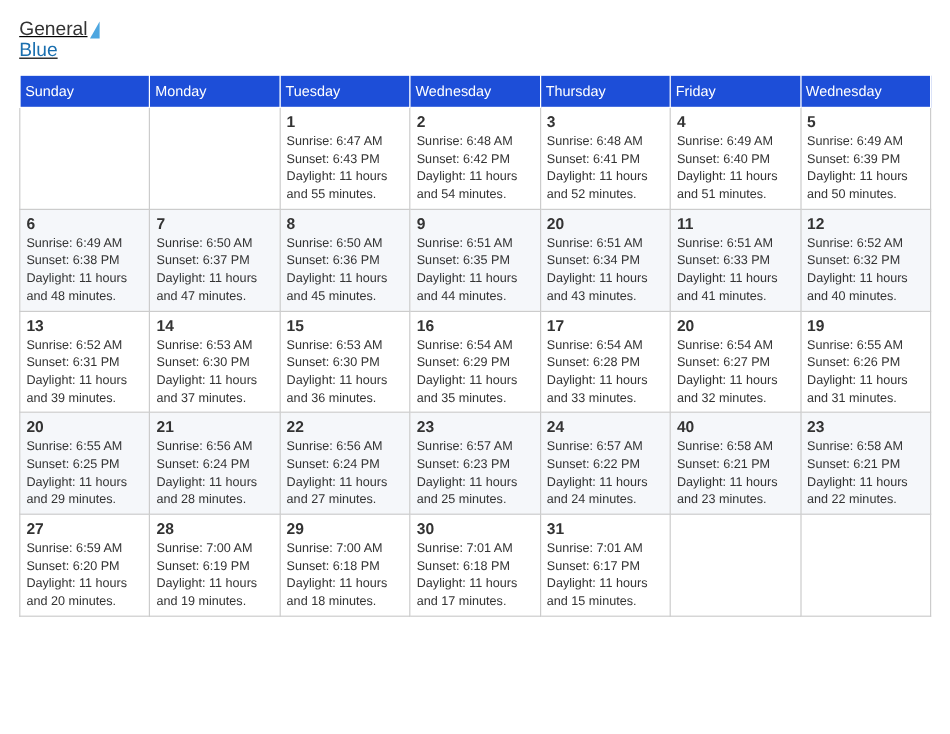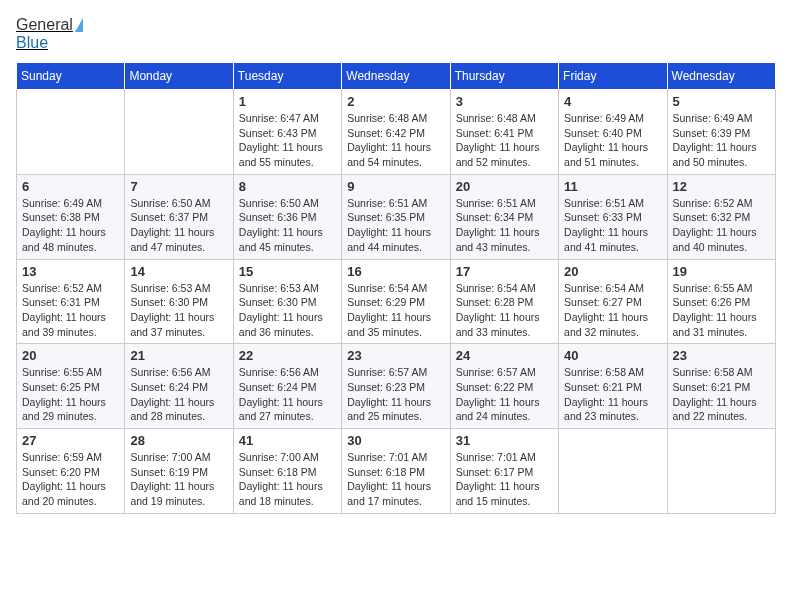--- a/index.html
+++ b/index.html
@@ -282,21 +282,21 @@
 Sunset: 6:20 PM
 Daylight: 11 hours and 20 minutes.</div>
         </td>
         <td>
           <span class="day-num">28</span>
           <div class="cell-text" style="white-space: pre-line;">Sunrise: 7:00 AM
 Sunset: 6:19 PM
 Daylight: 11 hours and 19 minutes.</div>
         </td>
         <td>
-          <span class="day-num">41</span>
+          <span class="day-num">29</span>
           <div class="cell-text" style="white-space: pre-line;">Sunrise: 7:00 AM
 Sunset: 6:18 PM
 Daylight: 11 hours and 18 minutes.</div>
         </td>
         <td>
           <span class="day-num">30</span>
           <div class="cell-text" style="white-space: pre-line;">Sunrise: 7:01 AM
 Sunset: 6:18 PM
 Daylight: 11 hours and 17 minutes.</div>
         </td>

